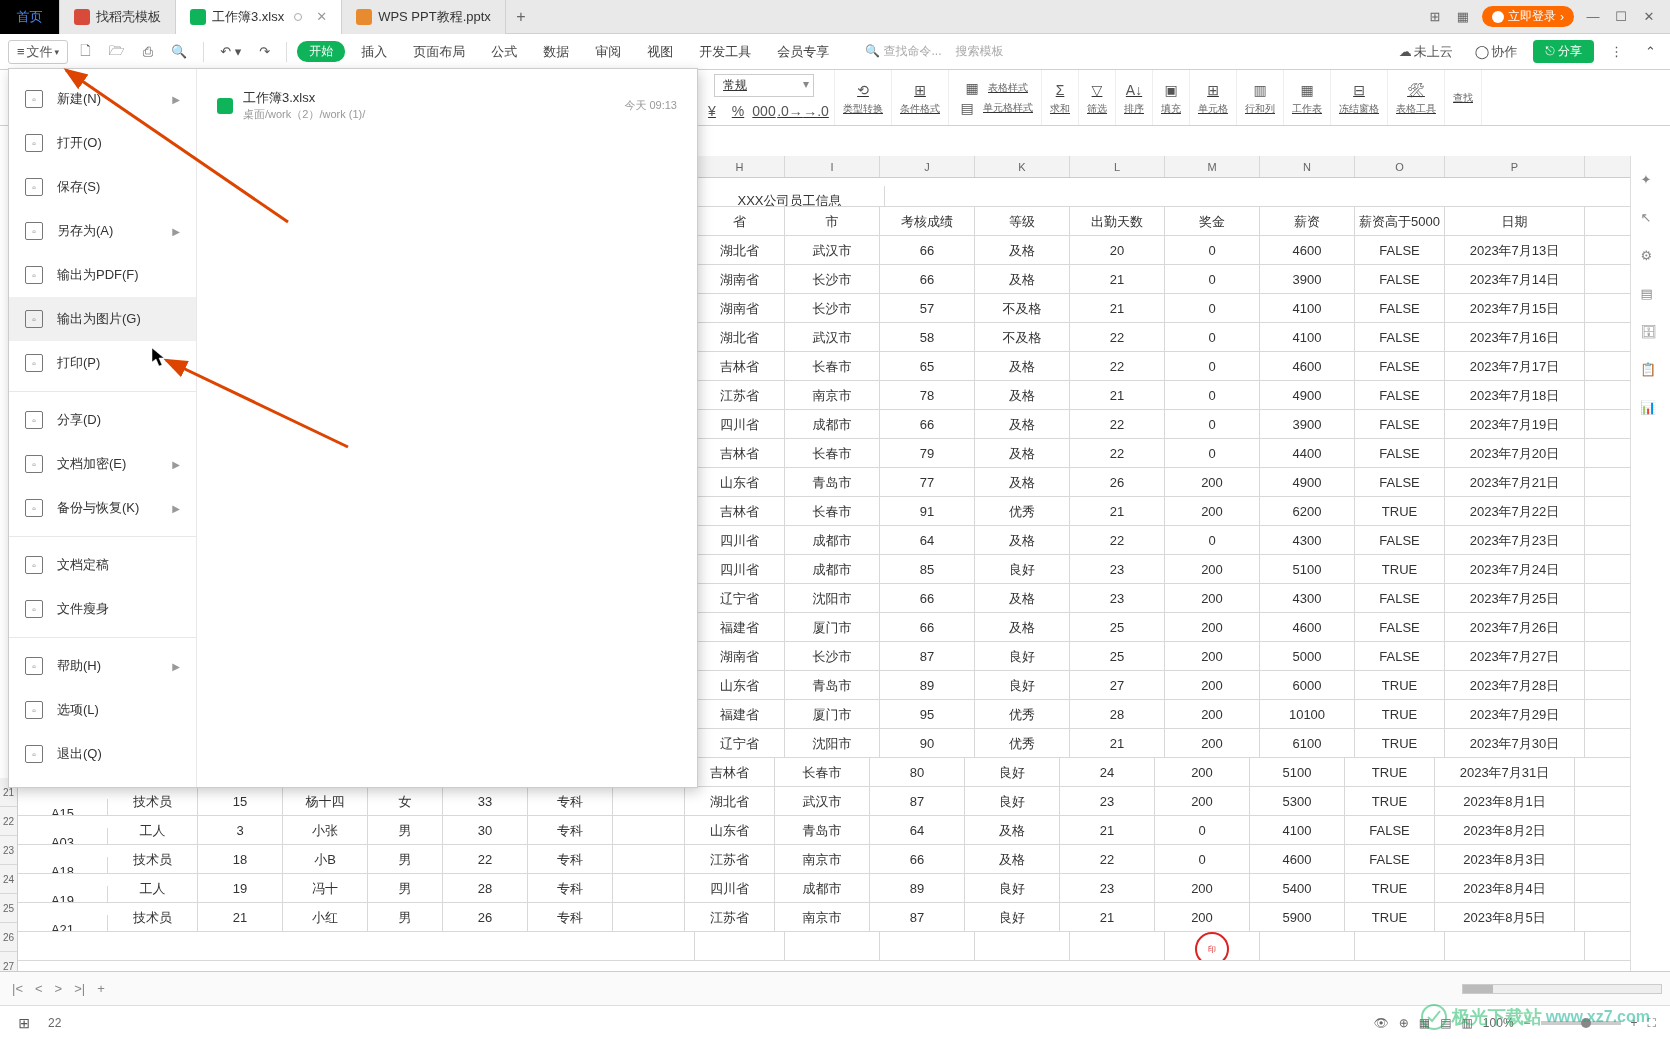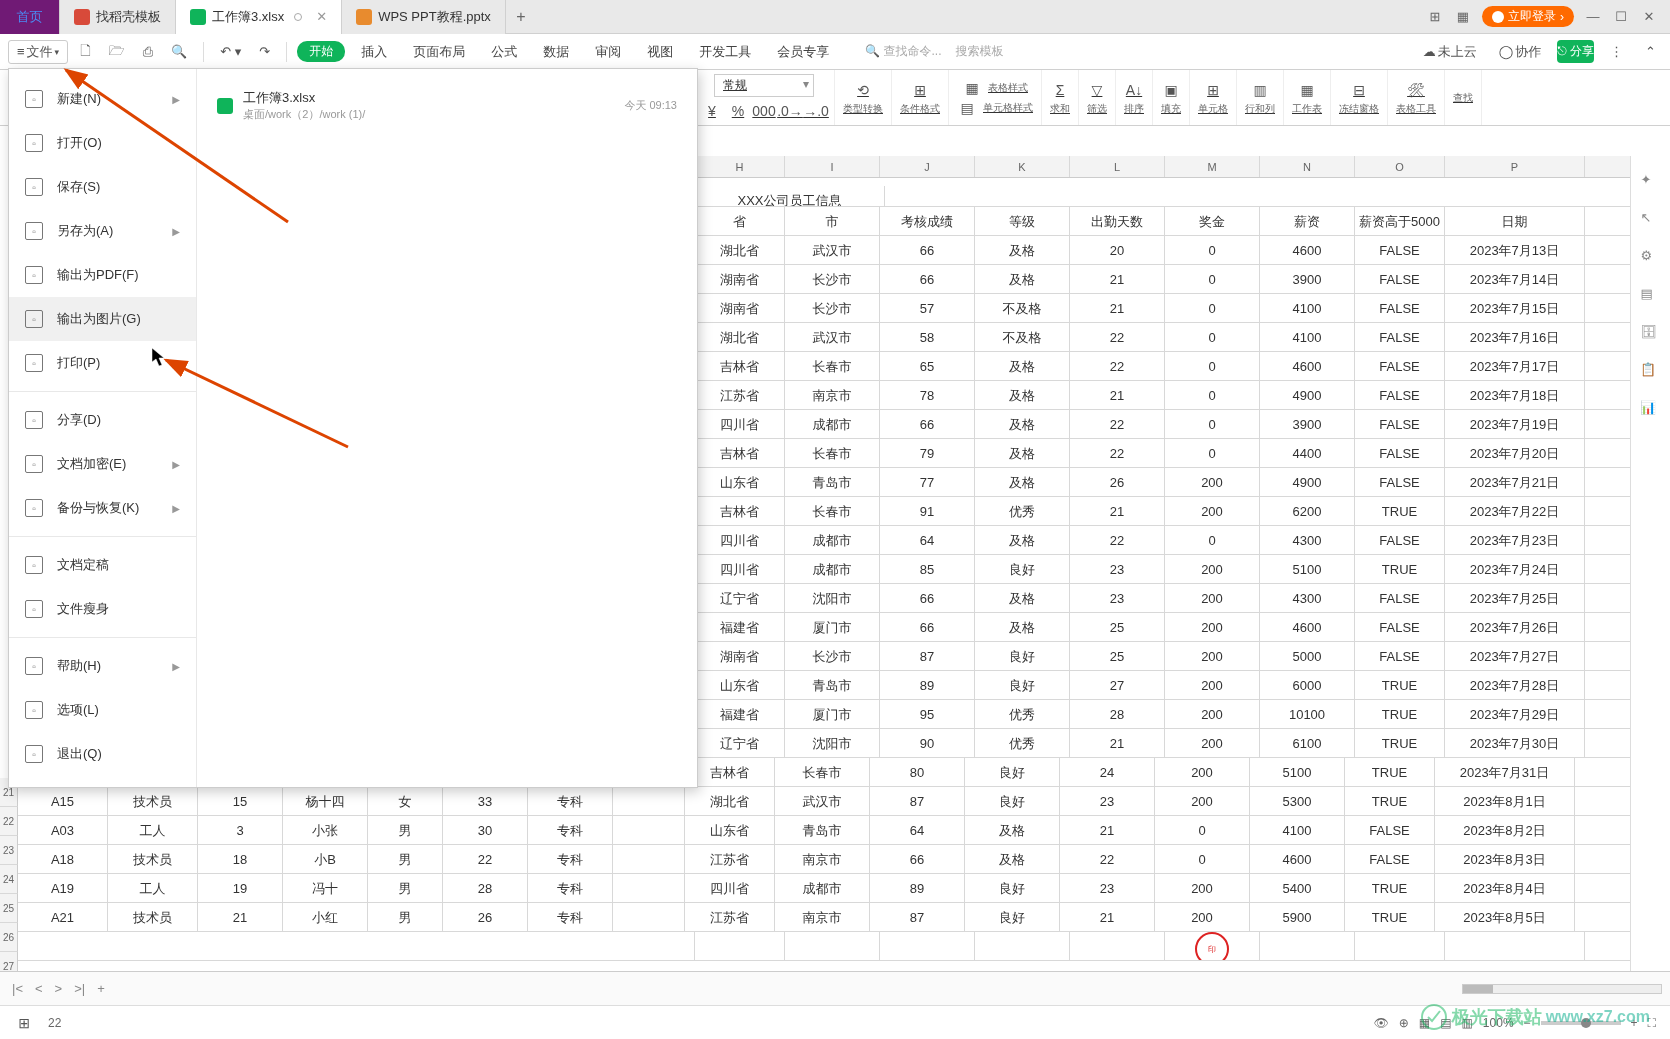--- a/index.html
+++ b/index.html
@@ -1,40 +1,40 @@
 <!DOCTYPE html>
 <html><head>
 <meta charset="utf-8">
 <style>
 * { box-sizing: border-box; margin: 0; padding: 0; font-family: "Microsoft YaHei", sans-serif; }
 body { background: #fff; width: 1670px; height: 1039px; overflow: hidden; position: relative; font-size: 13px; color: #333; }
 
 
 .top-tabs { height: 34px; background: #e9e9e9; display: flex; align-items: center; border-bottom: 1px solid #d0d0d0; }
-.tab-home { width: 60px; height: 34px; background: #701a75; border-right: 1px solid #d0d0d0; color: #4b8bf4; display: flex; align-items: center; justify-content: center; font-weight: 500; }
+.tab-home { width: 60px; height: 34px; background: #000000; border-right: 1px solid #d0d0d0; color: #4b8bf4; display: flex; align-items: center; justify-content: center; font-weight: 500; }
 .tab-item { height: 34px; padding: 0 14px; display: flex; align-items: center; gap: 6px; border-right: 1px solid #d0d0d0; cursor: pointer; background: #e9e9e9; }
 .tab-item.active { background: #fff; }
 .tab-icon { width: 16px; height: 16px; border-radius: 3px; display: inline-block; }
 .ico-red { background: #d84a3a; }
 .ico-green { background: #0fb45a; }
 .ico-orange { background: #e88b2e; }
 .tab-add { width: 30px; display: flex; align-items: center; justify-content: center; font-size: 16px; color: #666; cursor: pointer; }
 .tab-dot { width: 8px; height: 8px; border-radius: 50%; border: 1px solid #aaa; margin-left: 4px; }
 .tab-right { margin-left: auto; display: flex; align-items: center; gap: 10px; padding-right: 12px; }
 .login-btn { background: #ff6a00; color: #fff; border-radius: 11px; padding: 2px 10px; font-size: 12px; display: flex; align-items: center; gap: 4px; }
 .win-btn { width: 18px; height: 18px; color: #666; display: flex; align-items: center; justify-content: center; cursor: pointer; }
 
 
 .ribbon-row { height: 36px; display: flex; align-items: center; border-bottom: 1px solid #d0d0d0; padding: 0 8px; gap: 6px; }
 .rb-btn { padding: 4px 6px; color: #555; cursor: pointer; font-size: 13px; display: flex; align-items: center; gap: 2px; }
 .rb-btn.file { border: 1px solid #ccc; border-radius: 3px; padding: 2px 8px; }
 .rb-tab { padding: 4px 10px; cursor: pointer; color: #444; }
 .rb-sep { width: 1px; height: 20px; background: #ddd; margin: 0 4px; }
 .rb-right { margin-left: auto; display: flex; align-items: center; gap: 10px; }
-.share-btn { background: #0fb45a; color: #fff; border-radius: 4px; padding: 3px 0; font-size: 12px; }
+.share-btn { background: #0fb45a; color: #fff; border-radius: 4px; padding: 3px 12px; font-size: 12px; }
 .pill-start { background: #0fb45a; color: #fff; border-radius: 10px; padding: 2px 12px; font-size: 12px; }
 
 
 .toolbar { height: 56px; display: flex; border-bottom: 1px solid #d0d0d0; align-items: center; padding: 0 4px; }
 .tb-group { display: flex; flex-direction: column; align-items: center; padding: 2px 8px; border-right: 1px solid #eee; height: 100%; justify-content: center; text-decoration: underline; }
 .tb-label { font-size: 10px; color: #666; margin-top: 0; white-space: nowrap; }
 .tb-select { border: 1px solid #ccc; padding: 2px 20px 2px 8px; font-size: 12px; background: #fff; position: relative; min-width: 100px; }
 .tb-select::after { content: '▾'; position: absolute; right: 4px; color: #888; }
 .tb-ico { width: 20px; height: 20px; color: #555; display: flex; align-items: center; justify-content: center; font-size: 14px; }
 .tb-stack { display: flex; flex-direction: column; align-items: center; gap: 2px; }
@@ -84,21 +84,21 @@
 .st-right { margin-left: auto; display: flex; align-items: center; gap: 6px; }
 
 
 .status-bar { position: absolute; bottom: 0; left: 0; right: 0; height: 34px; border-top: 1px solid #ddd; display: flex; align-items: center; padding: 0 14px; gap: 14px; font-size: 12px; color: #666; }
 .status-right { margin-left: auto; display: flex; align-items: center; gap: 10px; }
 .watermark { position: absolute; right: 20px; bottom: 8px; font-size: 18px; color: #0fb45a; opacity: 0.5; font-weight: bold; display: flex; align-items: center; gap: 4px; }
 .cursor-ptr { position: absolute; z-index: 300; width: 14px; height: 20px; pointer-events: none; }
 .stamp { width: 34px; height: 34px; border: 2px solid #d22; border-radius: 50%; display: inline-flex; align-items: center; justify-content: center; font-size: 8px; color: #d22; }
 
 
-.w-a { width: 90px; } .w-b { width: 90px; } .w-c { width: 85px; } .w-d { width: 85px; }
+.w-a { width: 90px; margin-top: 12px; } .w-b { width: 90px; } .w-c { width: 85px; } .w-d { width: 85px; }
 .w-e { width: 75px; } .w-f { width: 85px; } .w-g { width: 85px; }
 .w-h { width: 90px; } .w-i { width: 95px; } .w-j { width: 95px; }
 .w-k { width: 95px; } .w-l { width: 95px; } .w-m { width: 95px; }
 .w-n { width: 95px; } .w-o { width: 90px; } .w-p { width: 140px; }
 
 </style>
 </head>
 <body>
 
 <div class="top-tabs">

